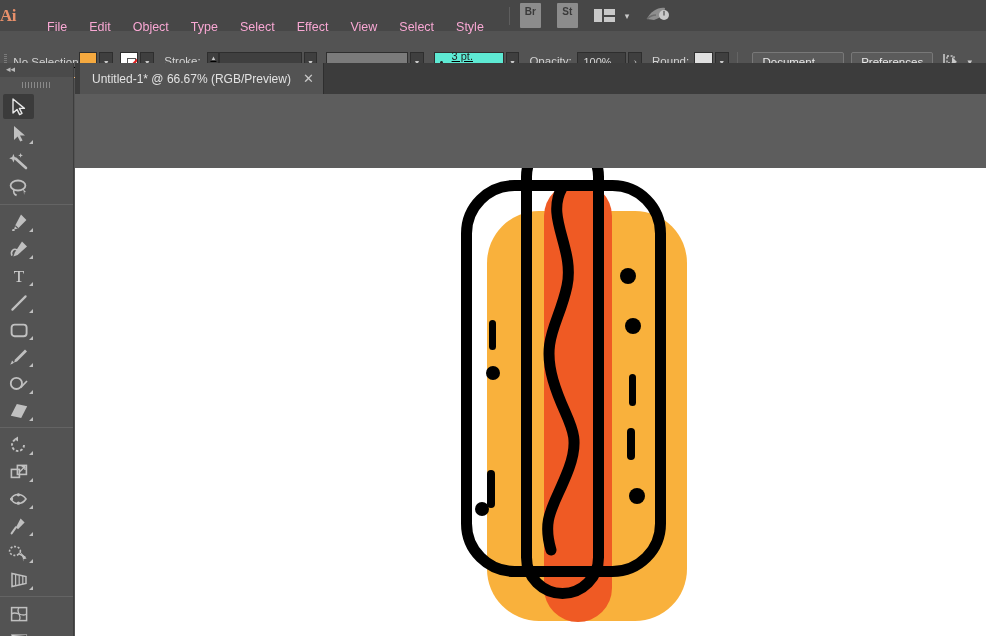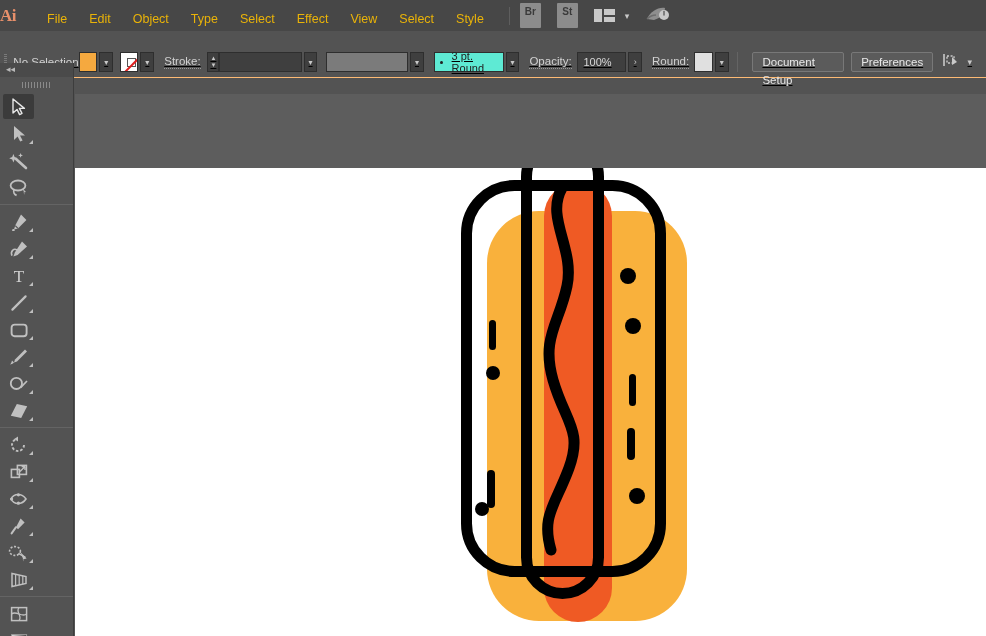--- a/index.html
+++ b/index.html
@@ -17,22 +17,22 @@
     background: #474747;
     display: flex; align-items: center;
   }
   .ai-logo {
     width: 36px; text-align: left;
     color: #E8906B; font-size: 17px; font-weight: bold;
     font-family: "Liberation Serif", serif;
     letter-spacing: -0.5px;
   }
   .menu-item {
-    padding: 4px 11px; height: 31px; line-height: 31px;
-    color: #eab308; font-size: 12.5px; cursor: default;
+    padding: 12px 11px; height: 31px; line-height: 31px;
+    color: #f9a8d4; font-size: 12.5px; cursor: default;
   }
   .menubar-sep {
     width: 1px; height: 18px; background: #5e5e5e; margin: 0 10px 0 14px;
   }
   .sq-btn {
     width: 21px; height: 25px; background: #8C8C8C; color: #3a3a3a;
     font-size: 10px; font-weight: bold; text-align: center; line-height: 17px;
     margin-right: 16px; border-radius: 1px;
   }
   .arrange-ic { display: flex; align-items: center; margin-right: 4px; }
@@ -258,20 +258,26 @@
     <div>
       <svg width="20" height="16" viewBox="0 0 20 16">
         <path d="M2 2 L2 14" stroke="#C9C9C9" stroke-width="1.6"></path>
         <rect x="5" y="4" width="7" height="7" fill="none" stroke="#C9C9C9" stroke-width="1.4" stroke-dasharray="2 1.6"></rect>
         <path d="M10 5 L10 13 L15 10 Z" fill="#C9C9C9"></path>
       </svg>
     </div>
     <div class="chev">▾</div>
   </div>
 
+  <div class="tabstrip">
+    <div class="doctab">
+      <span class="ttl">Untitled-1* @ 66.67% (RGB/Preview)</span>
+      <span class="x">✕</span>
+    </div>
+  </div>
 
   <div class="canvaswrap">
     <div class="artboard">
       
       <svg width="911" height="468" viewBox="0 0 911 468">
 
         <rect x="412" y="43" width="200" height="410" rx="52" ry="52" fill="#F9B13C"></rect>
 
         <rect x="469" y="14" width="68" height="440" rx="34" ry="34" fill="#EF5A24"></rect>
 

